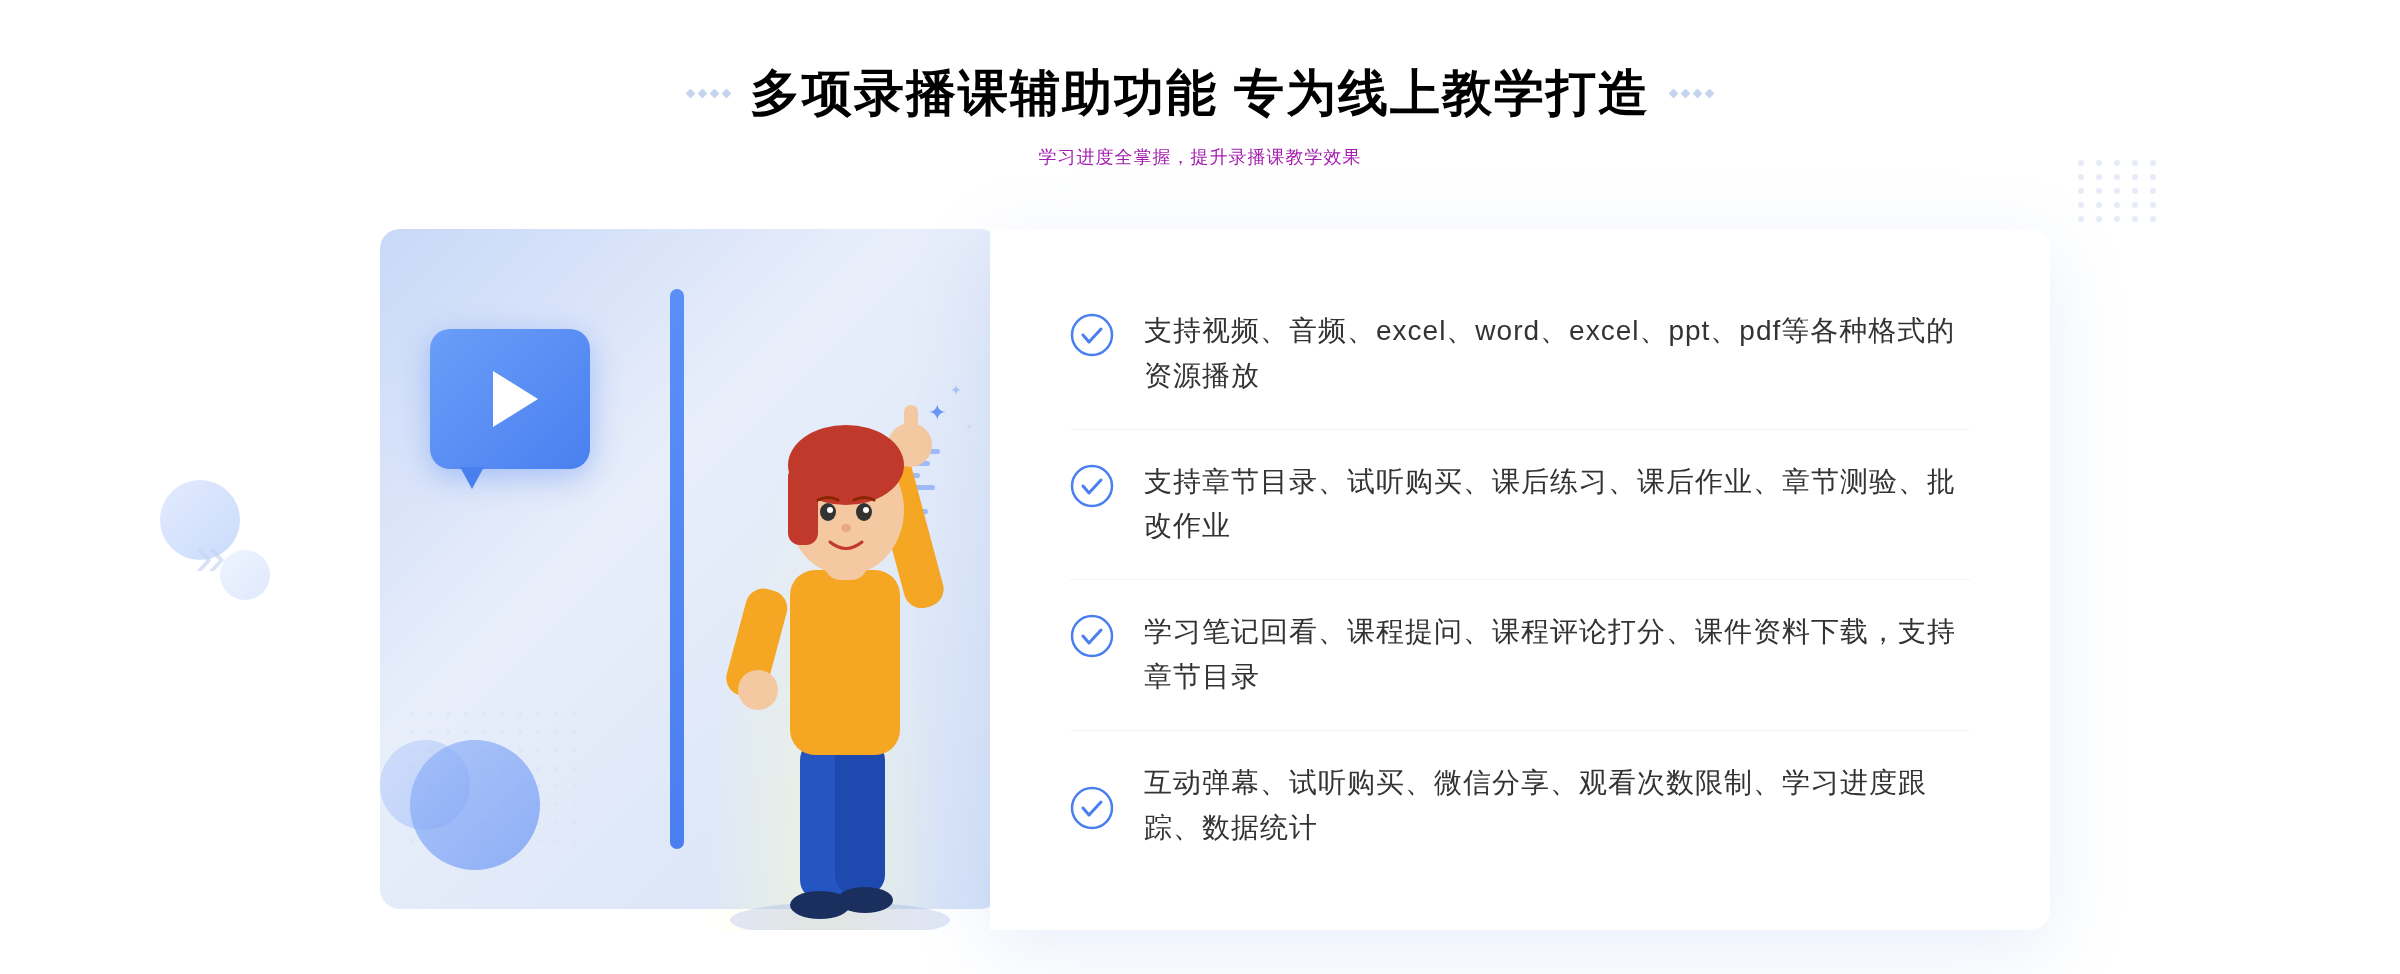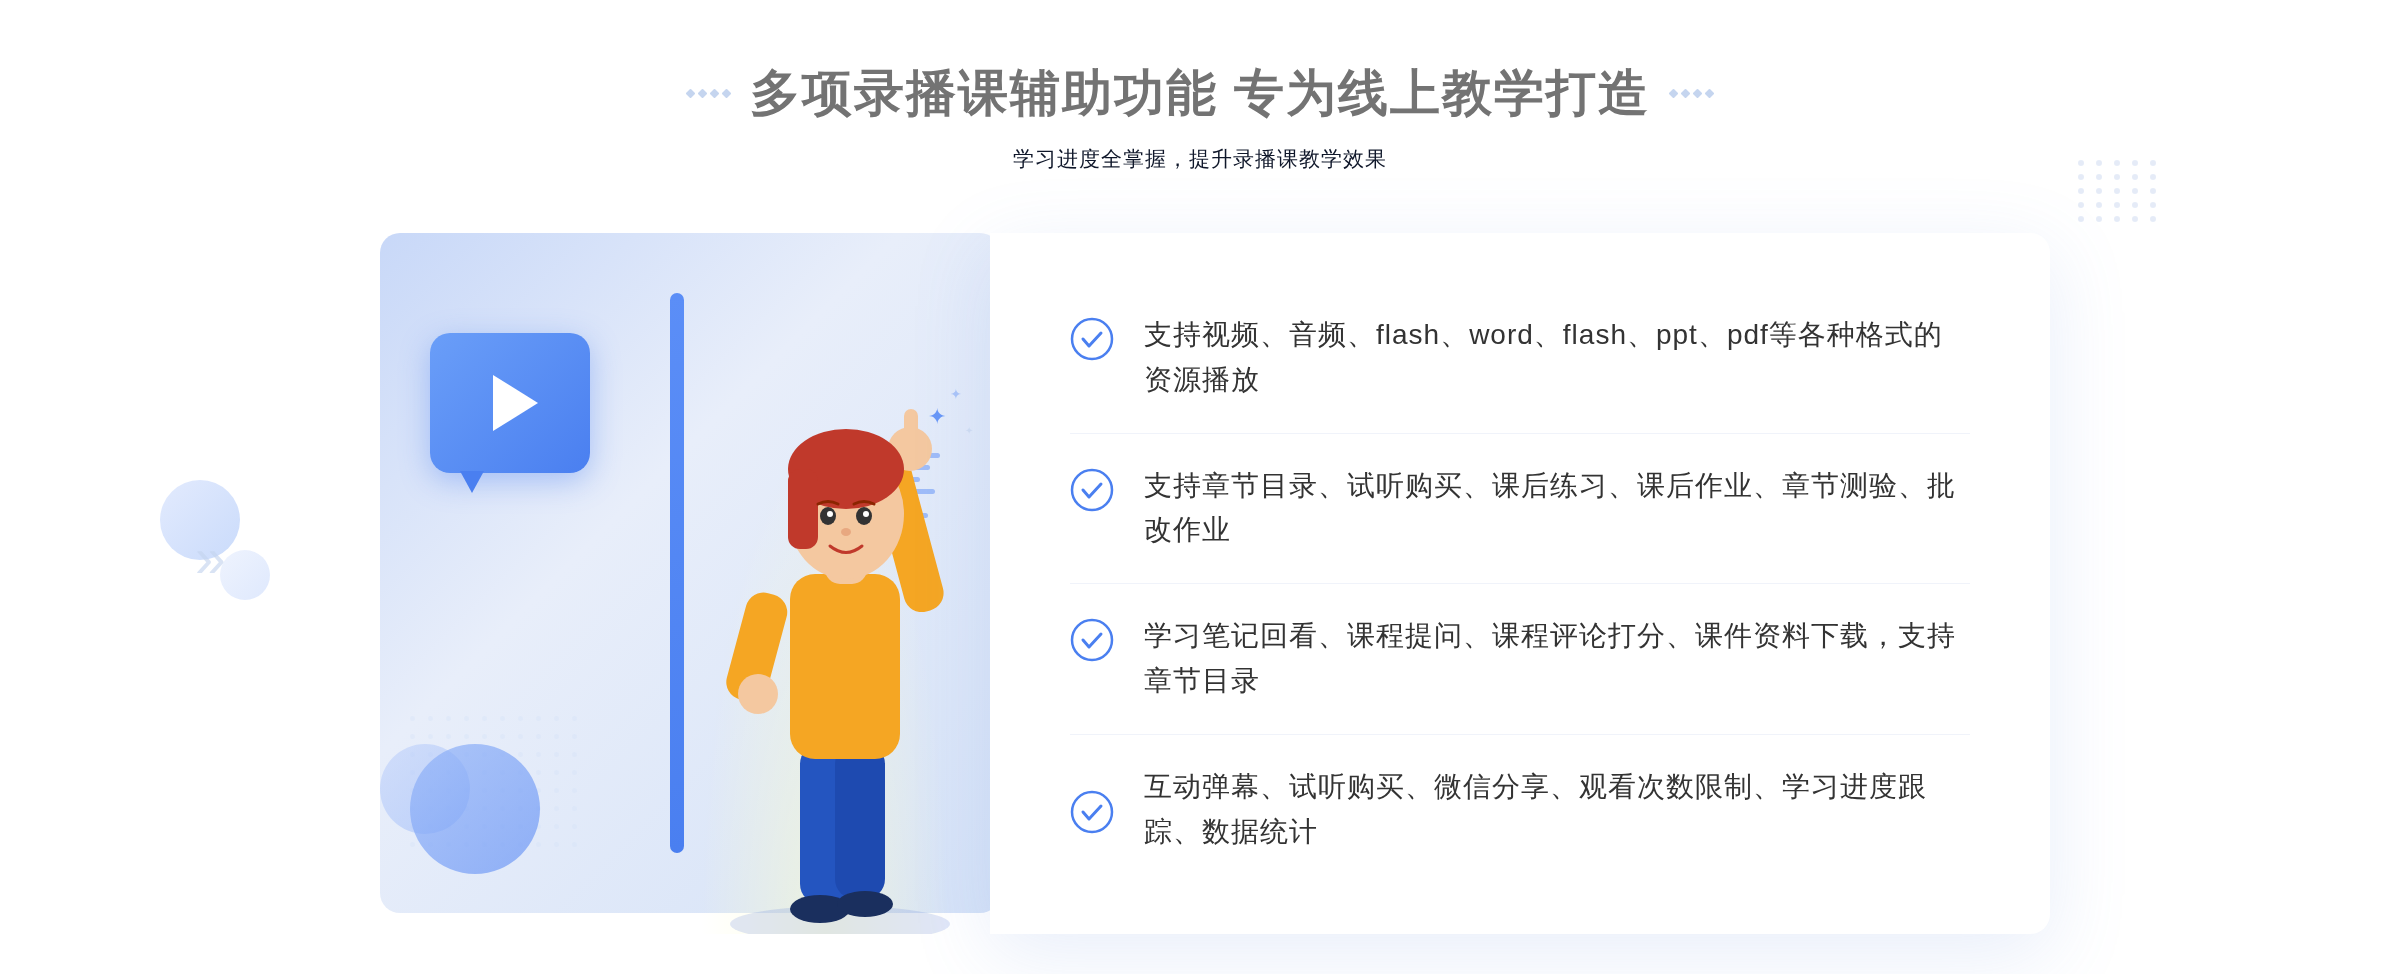--- a/index.html
+++ b/index.html
@@ -70,27 +70,27 @@
       width: 7px;
       height: 7px;
       background: #c5d5ef;
       border-radius: 1px;
       transform: rotate(45deg);
     }
 
     .main-title {
       font-size: 50px;
       font-weight: 700;
-      color: #737373;
+      color: #000000;
       letter-spacing: 2px;
     }
 
     .subtitle {
-      font-size: 21px;
-      color: #0f172a;
+      font-size: 18px;
+      color: #a21caf;
       letter-spacing: 1px;
     }
 
     
     .content-section {
       display: flex;
       align-items: stretch;
       width: 1700px;
       position: relative;
       z-index: 1;
@@ -532,21 +532,21 @@
 
     <div class="features-card">
 
       <div class="feature-item">
         <div class="check-icon">
           <svg viewBox="0 0 44 44" xmlns="http://www.w3.org/2000/svg">
             <circle cx="22" cy="22" r="20" fill="none" stroke="#4a7ff0" stroke-width="2.5"></circle>
             <polyline points="13,22 19,29 31,16" fill="none" stroke="#4a7ff0" stroke-width="3" stroke-linecap="round" stroke-linejoin="round"></polyline>
           </svg>
         </div>
-        <span class="feature-text">支持视频、音频、flash、word、flash、ppt、pdf等各种格式的资源播放</span>
+        <span class="feature-text">支持视频、音频、excel、word、excel、ppt、pdf等各种格式的资源播放</span>
       </div>
 
       <div class="feature-item">
         <div class="check-icon">
           <svg viewBox="0 0 44 44" xmlns="http://www.w3.org/2000/svg">
             <circle cx="22" cy="22" r="20" fill="none" stroke="#4a7ff0" stroke-width="2.5"></circle>
             <polyline points="13,22 19,29 31,16" fill="none" stroke="#4a7ff0" stroke-width="3" stroke-linecap="round" stroke-linejoin="round"></polyline>
           </svg>
         </div>
         <span class="feature-text">支持章节目录、试听购买、课后练习、课后作业、章节测验、批改作业</span>

